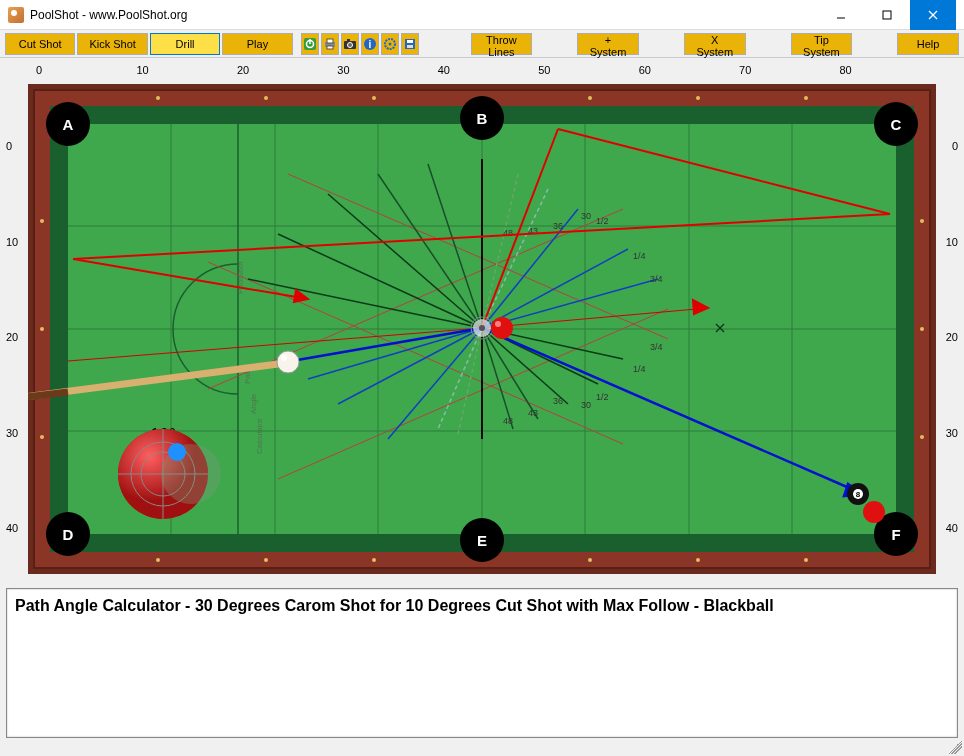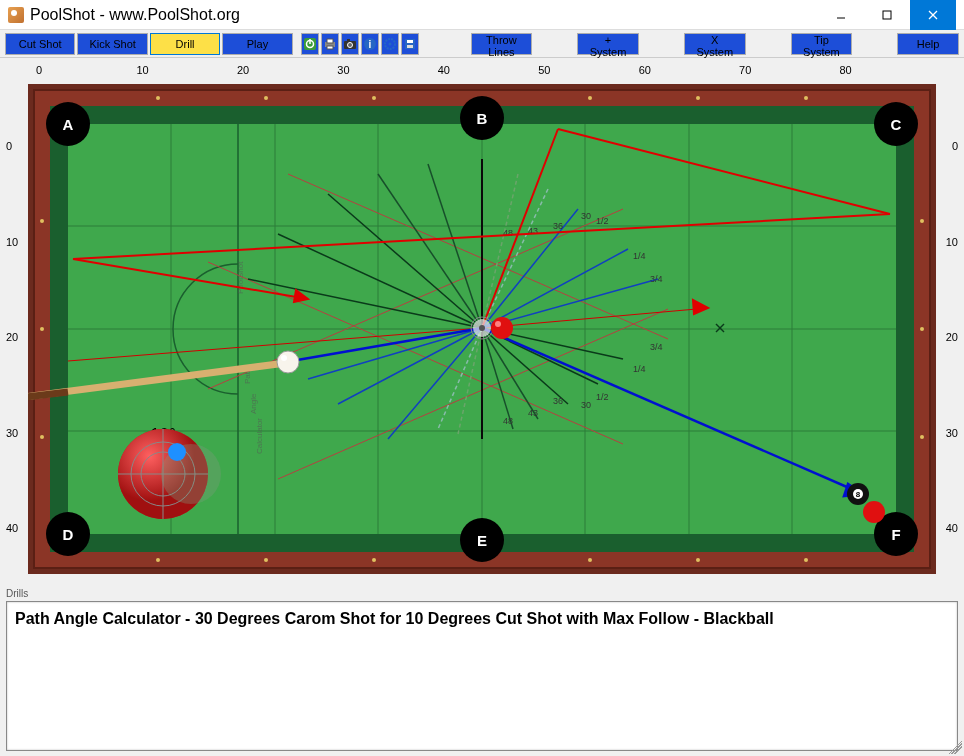--- a/index.html
+++ b/index.html
@@ -1,26 +1,26 @@
 <!DOCTYPE html>
 <html><head>
 <meta charset="utf-8">
 <style>
 * { margin: 0; padding: 0; box-sizing: border-box; font-family: Tahoma, Arial, sans-serif; }
 body { background: #f0f0f0; width: 964px; height: 756px; overflow: hidden; }
 
 .titlebar { background: #fff; height: 30px; display: flex; align-items: center; padding: 0 8px; border-bottom: 1px solid #ddd; }
 .titlebar .icon-app { width: 16px; height: 16px; margin-right: 6px; background: linear-gradient(135deg,#e8a050,#c07030); border-radius: 2px; position: relative; }
 .titlebar .icon-app::after { content: ''; position: absolute; top: 3px; left: 3px; width: 6px; height: 6px; background: #fff; border-radius: 50%; }
-.titlebar .title { flex: 1; font-size: 16px; color: #000; }
+.titlebar .title { flex: 1; font-size: 12px; color: #000; }
 .titlebar .winbtn { width: 46px; height: 30px; display: flex; align-items: center; justify-content: center; cursor: pointer; font-size: 13px; color: #000; }
 .titlebar .winbtn.close { background: #0078d7; color: #fff; width: 46px; }
 
 .toolbar { background: #f0f0f0; height: 28px; display: flex; align-items: center; padding: 2px 5px; gap: 2px; border-bottom: 1px solid #ccc; }
-.toolbar button { height: 22px; font-size: 11px; background: #1d4ed8; border: 1px solid #adadad; cursor: pointer; padding: 0 8px; }
+.toolbar button { height: 22px; font-size: 11px; background: #eab308; border: 1px solid #adadad; cursor: pointer; padding: 0 8px; }
 .toolbar button.wide { width: 90px; }
 .toolbar button.wide2 { width: 78px; margin-left: 43px; }
 .toolbar button.sm { width: 24px; padding: 0; display: flex; align-items: center; justify-content: center; }
 .toolbar button.active { background: #fde047; border-color: #0078d7; }
 .toolbar .spacer { width: 6px; }
 
 .work { background: #f0f0f0; padding: 6px; position: relative; }
 
 .ruler-top { display: flex; height: 20px; padding-left: 30px; padding-right: 18px; }
 .ruler-top .tick { flex: 1; text-align: left; font-size: 11px; color: #000; }
@@ -340,19 +340,18 @@
         <radialGradient id="rg" cx="0.35" cy="0.3">
             <stop offset="0" stop-color="#ff6060"></stop>
             <stop offset="1" stop-color="#a01010"></stop>
           </radialGradient>
       </defs>
     </svg>
   </div>
 </div>
 
 <div class="drills-panel">
-  <div class="label">Drills</div>
   <div class="drills-box">
     <div class="title-line">Path Angle Calculator - 30 Degrees Carom Shot for 10 Degrees Cut Shot with Max Follow - Blackball</div>
   </div>
 </div>
 
 <div class="resize-grip"></div>
 
 </body></html>

